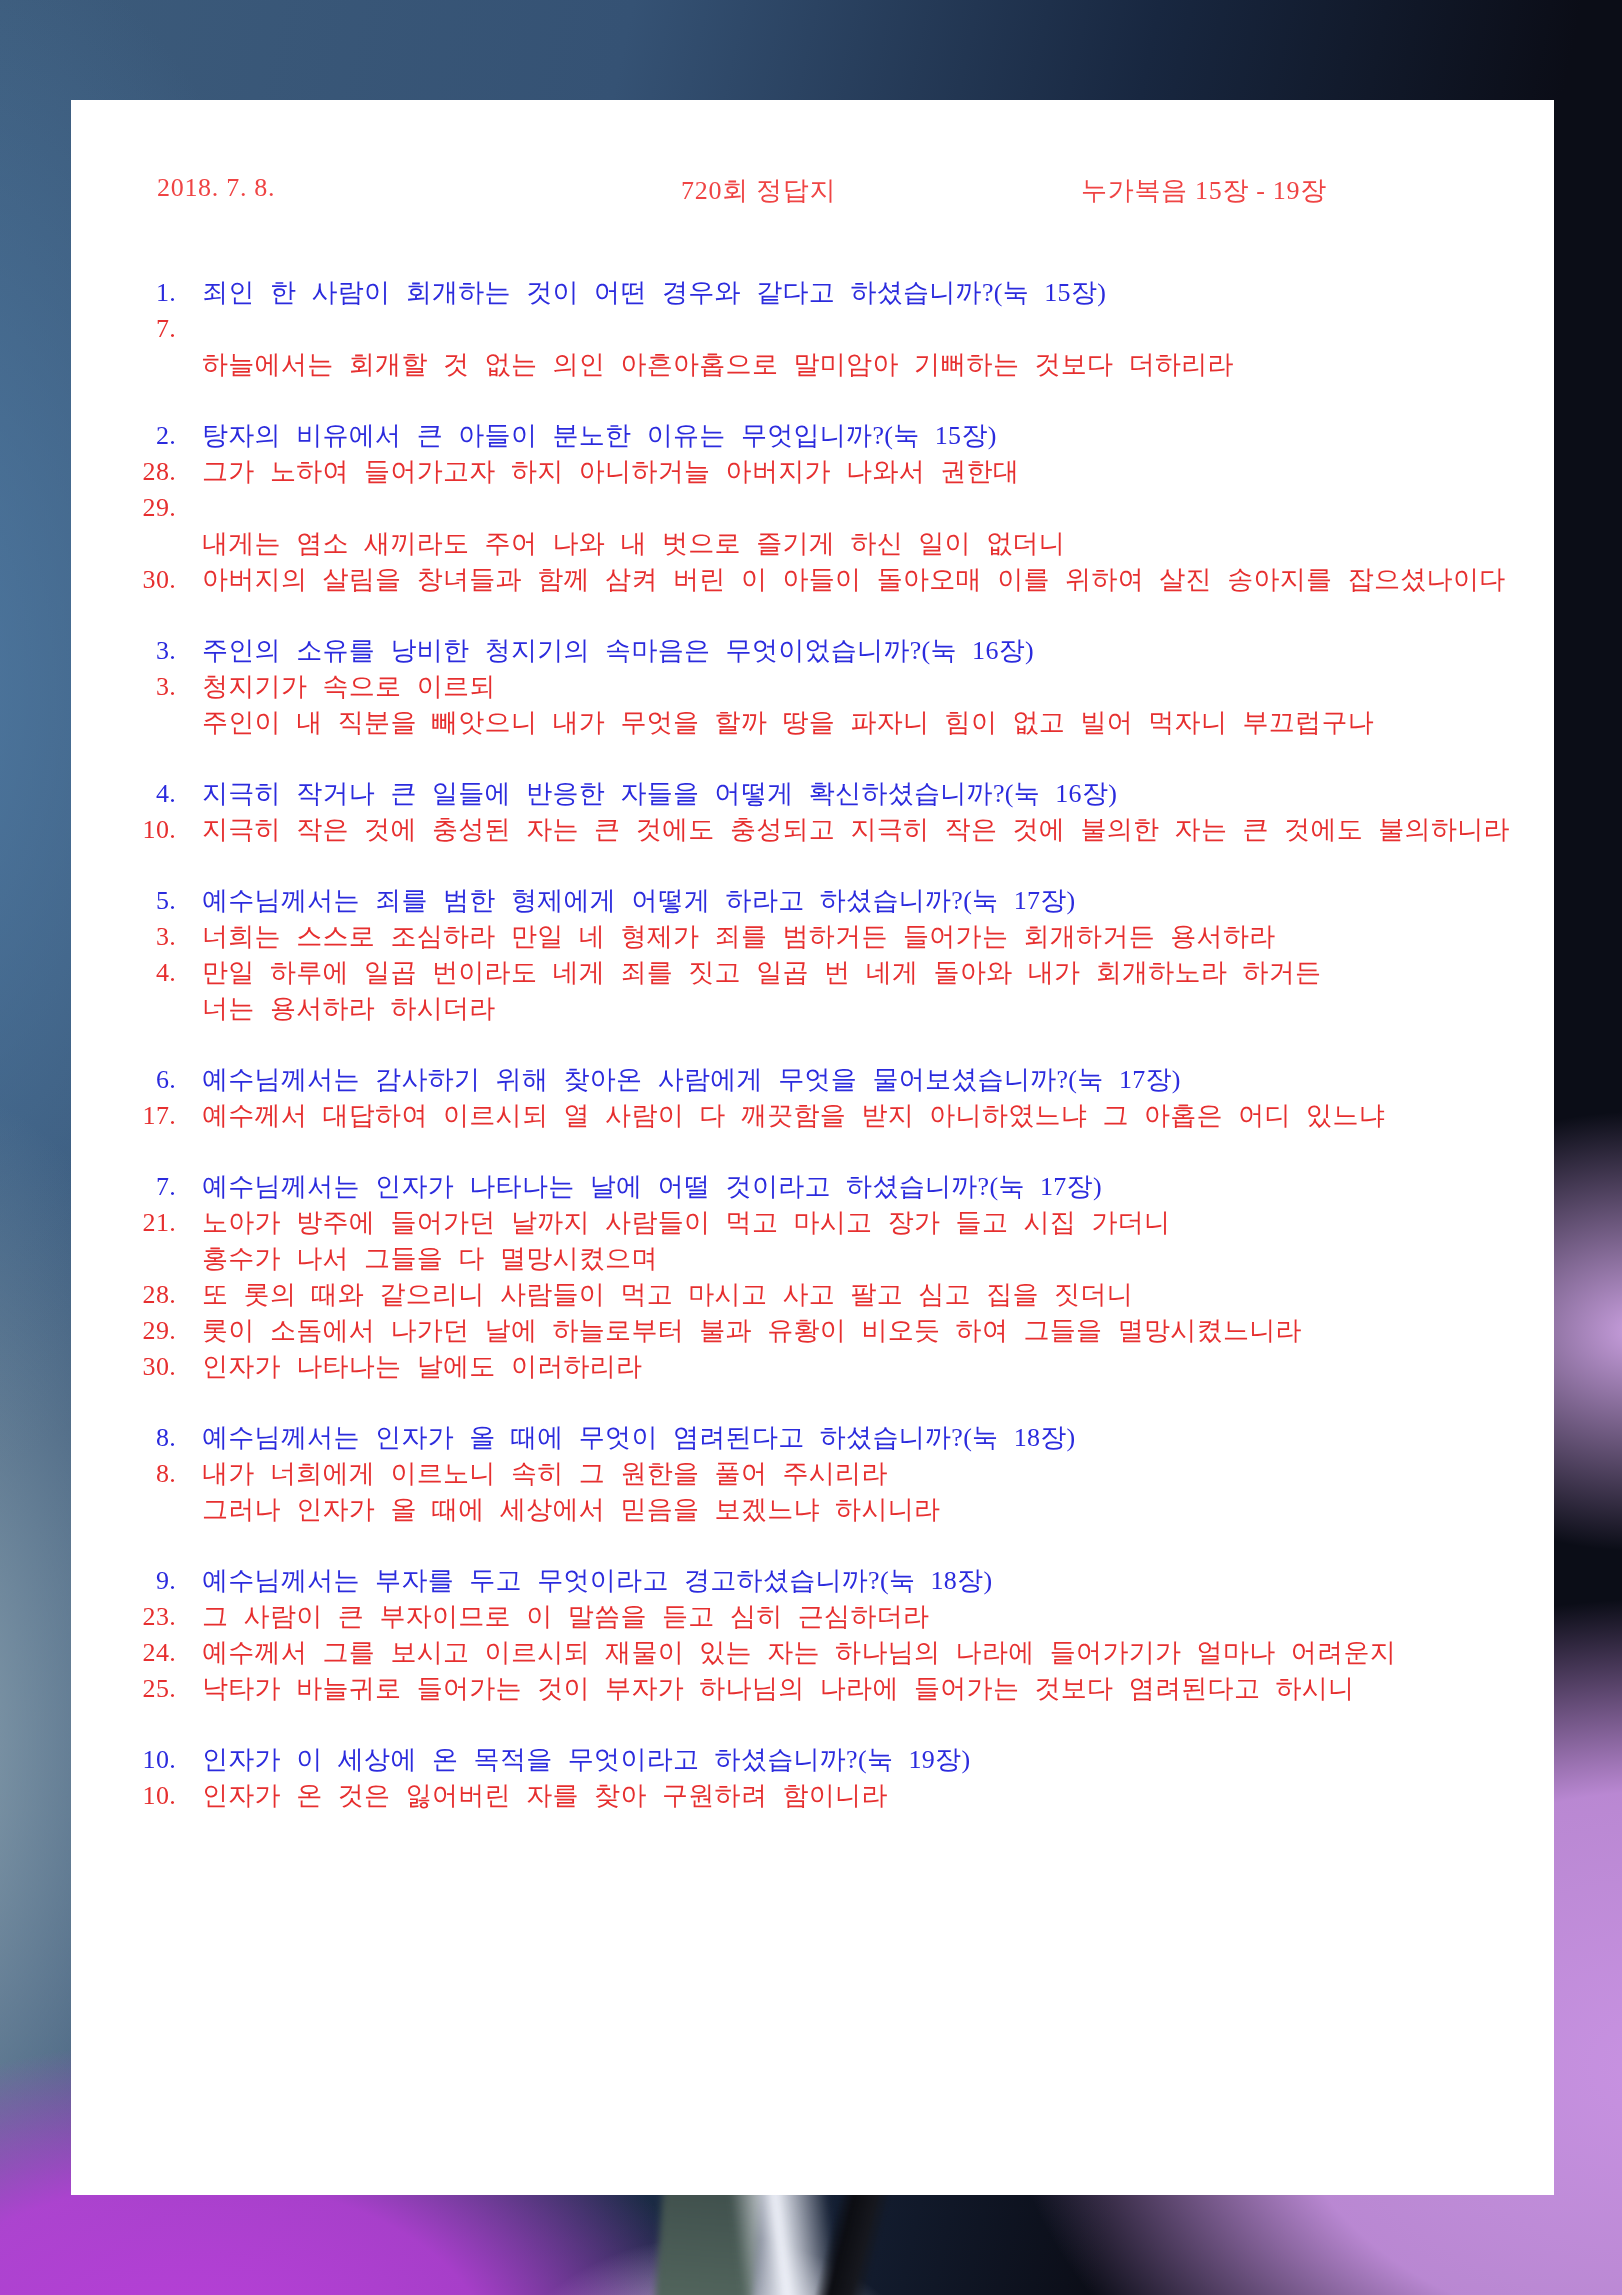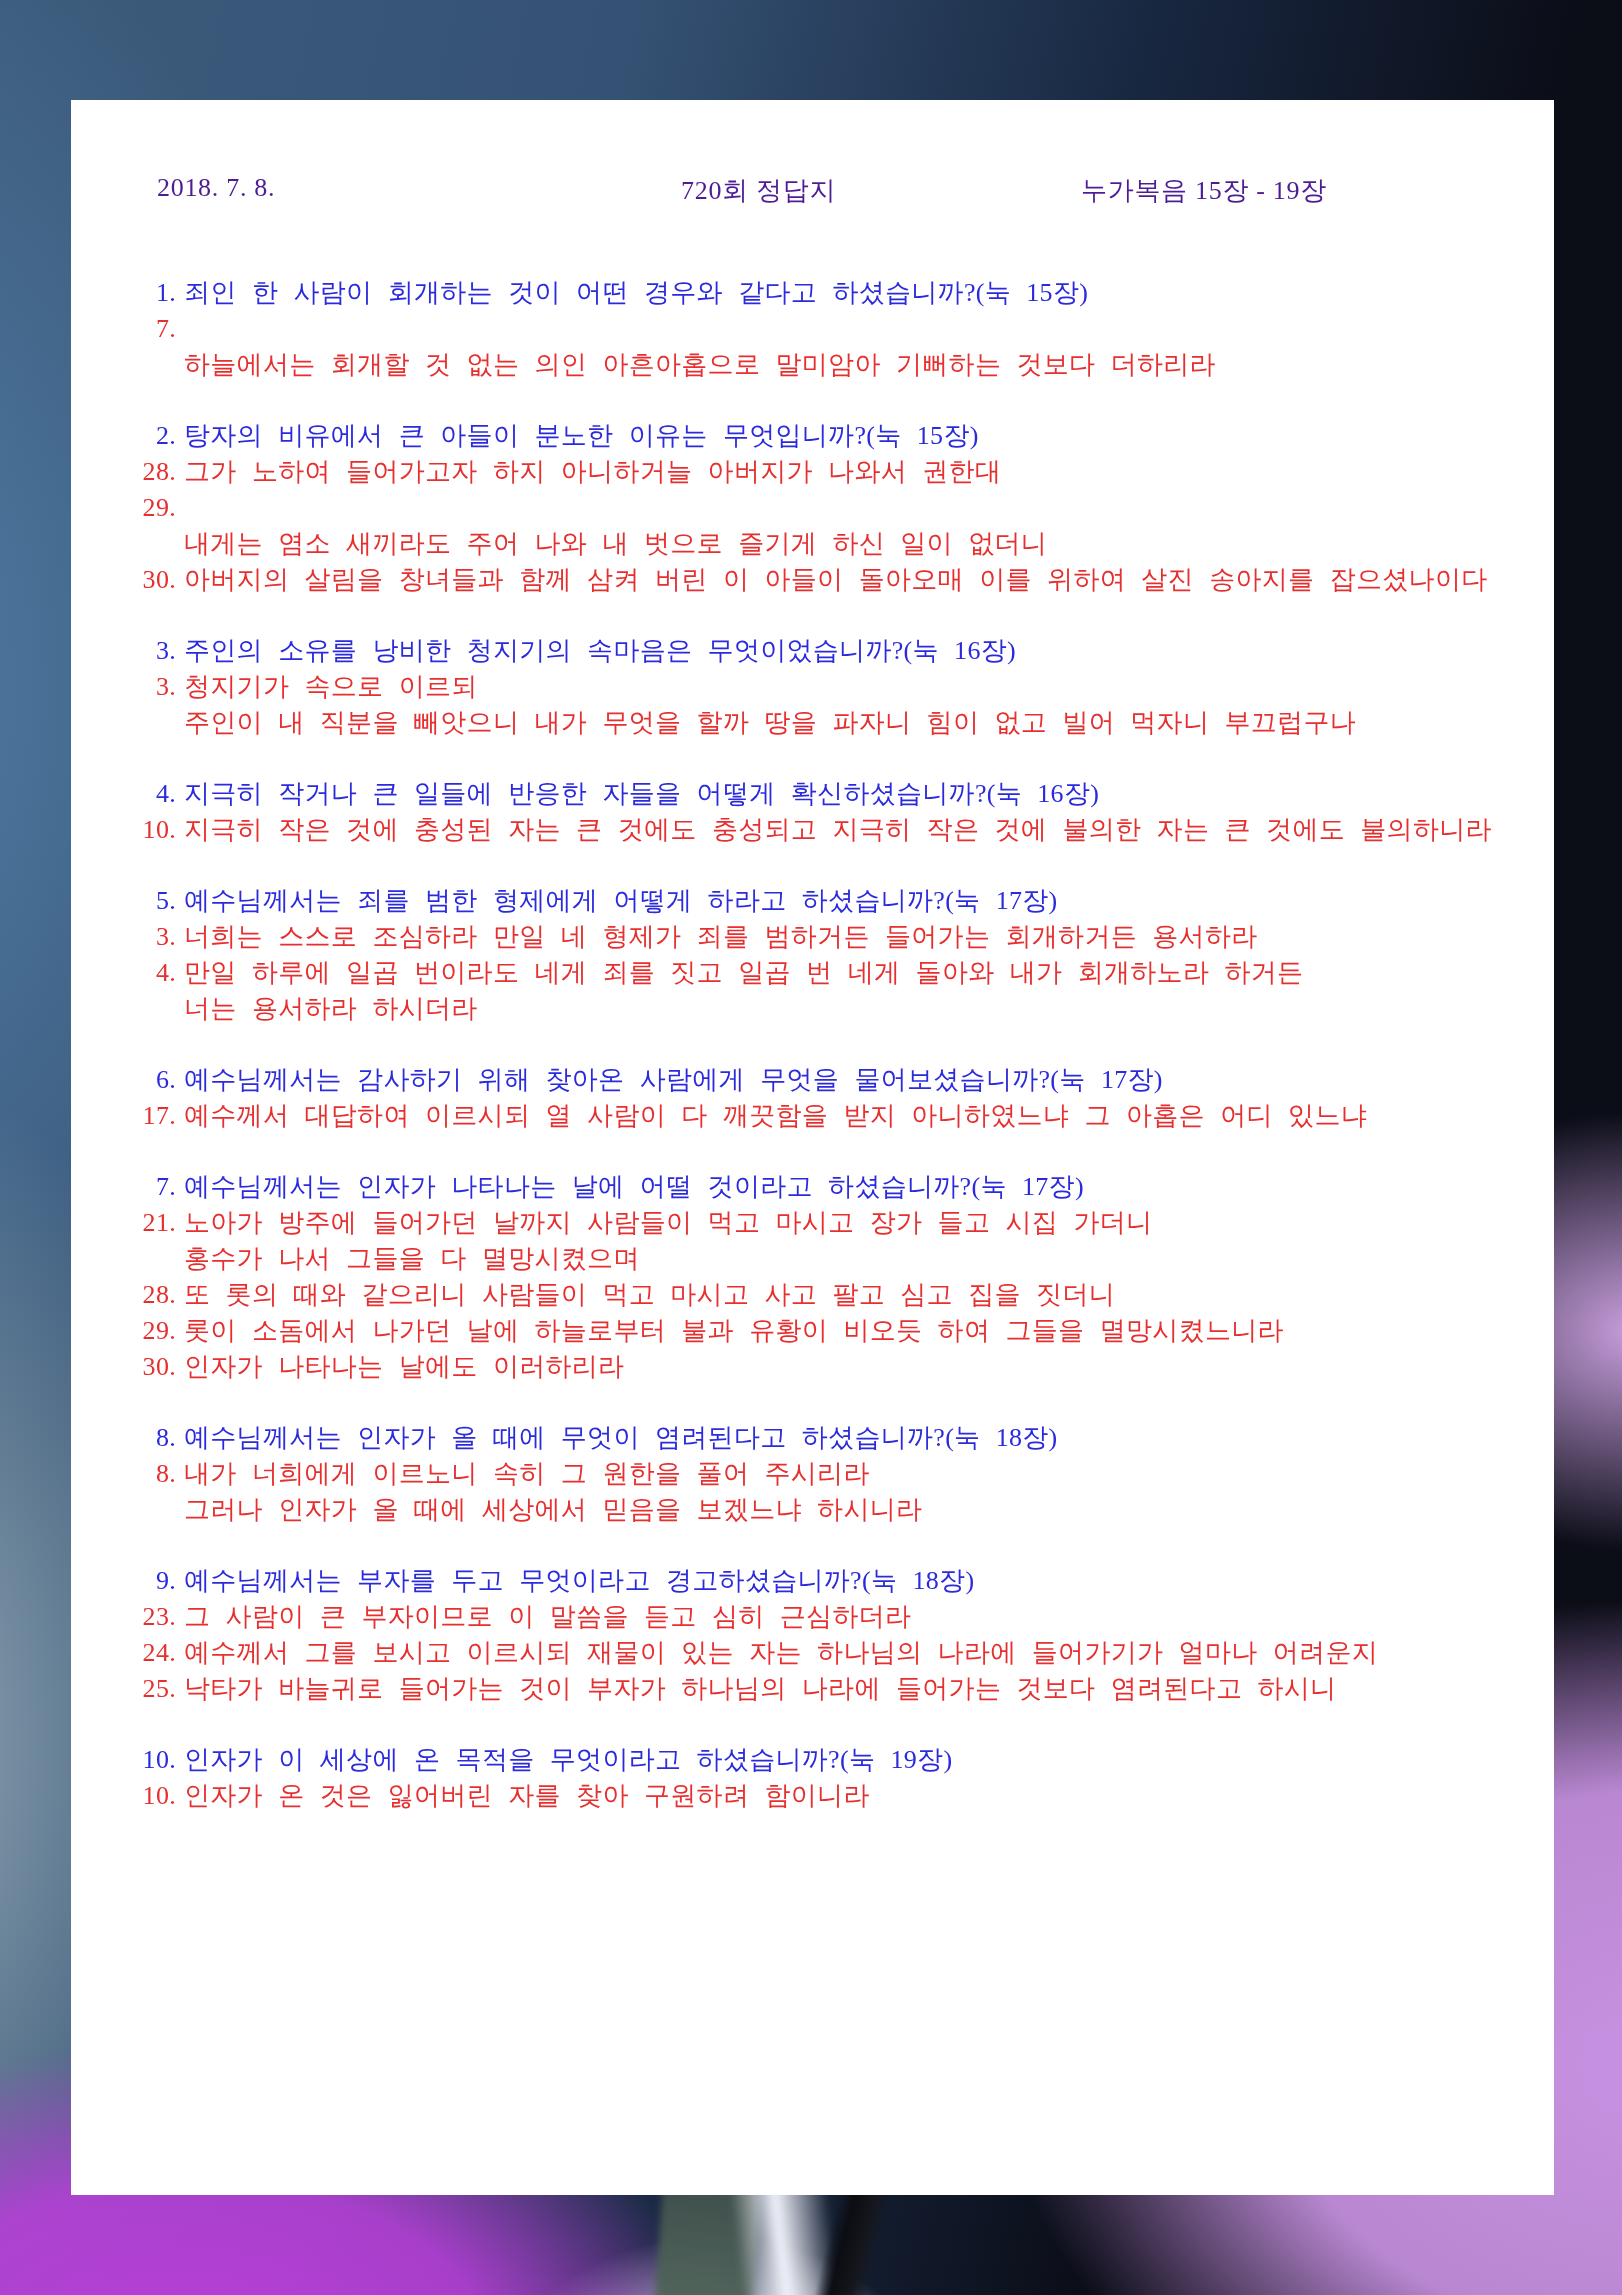--- a/index.html
+++ b/index.html
@@ -34,35 +34,35 @@
     position:absolute;z-index:1;left:739px;top:2179px;width:98px;height:170px;
     background:linear-gradient(90deg,rgba(220,228,246,0),#f2f4fc 45%,rgba(220,228,246,0));
     transform:rotate(-7deg);filter:blur(3.9px);
   }
   
   .sheet{
     position:absolute;z-index:2;left:71px;top:100px;width:1483px;height:2095px;
     background:#ffffff;
   }
   .hdr{position:absolute;top:73px;left:0;width:100%;height:31px;
-       font-size:26px;color:#4c1d95;letter-spacing:0.7px;}
+       font-size:26px;color:#ef4444;letter-spacing:0.7px;}
   .hdr span{position:absolute;white-space:pre;}
   .hdr .date{left:86px;}
   .hdr .title{left:610px;}
   .hdr .range{left:1010px;}
   .qa{position:absolute;top:175px;left:0;width:1483px;}
   .block{margin-bottom:35px;}
   .line{
     display:flex;align-items:flex-start;
     height:36px;line-height:36px;
     font-size:26px;letter-spacing:0.3px;word-spacing:8.5px;
     white-space:pre;
   }
   .line .num{flex:0 0 105px;text-align:right;}
-  .line .txt{margin-left:8px;}
+  .line .txt{margin-left:26px;}
   .q{color:var(--q-color,#2b2bdd);}
   .a{color:var(--a-color,#e62f2f);}
 </style>
 </head>
 <body>
 
 <div class="backdrop"></div>
 <div class="petal-gap"></div>
 <div class="white-streak"></div>
 <div class="stem"></div>

